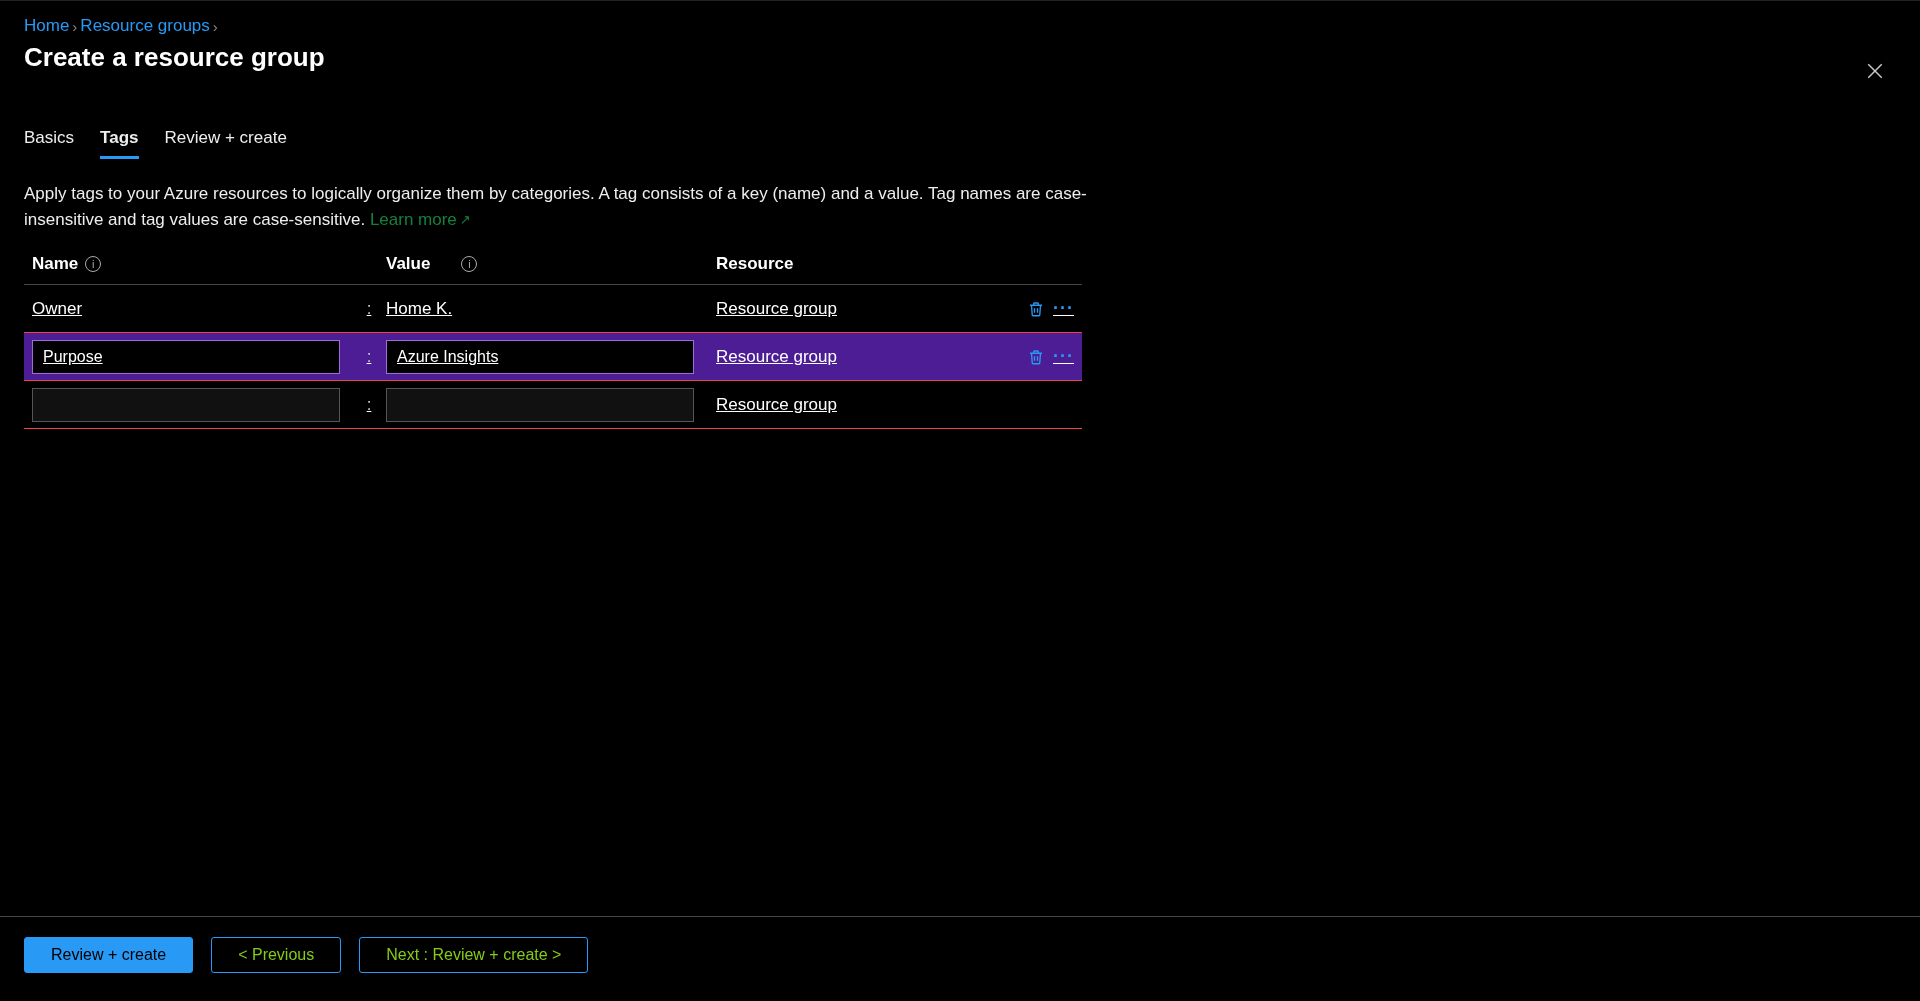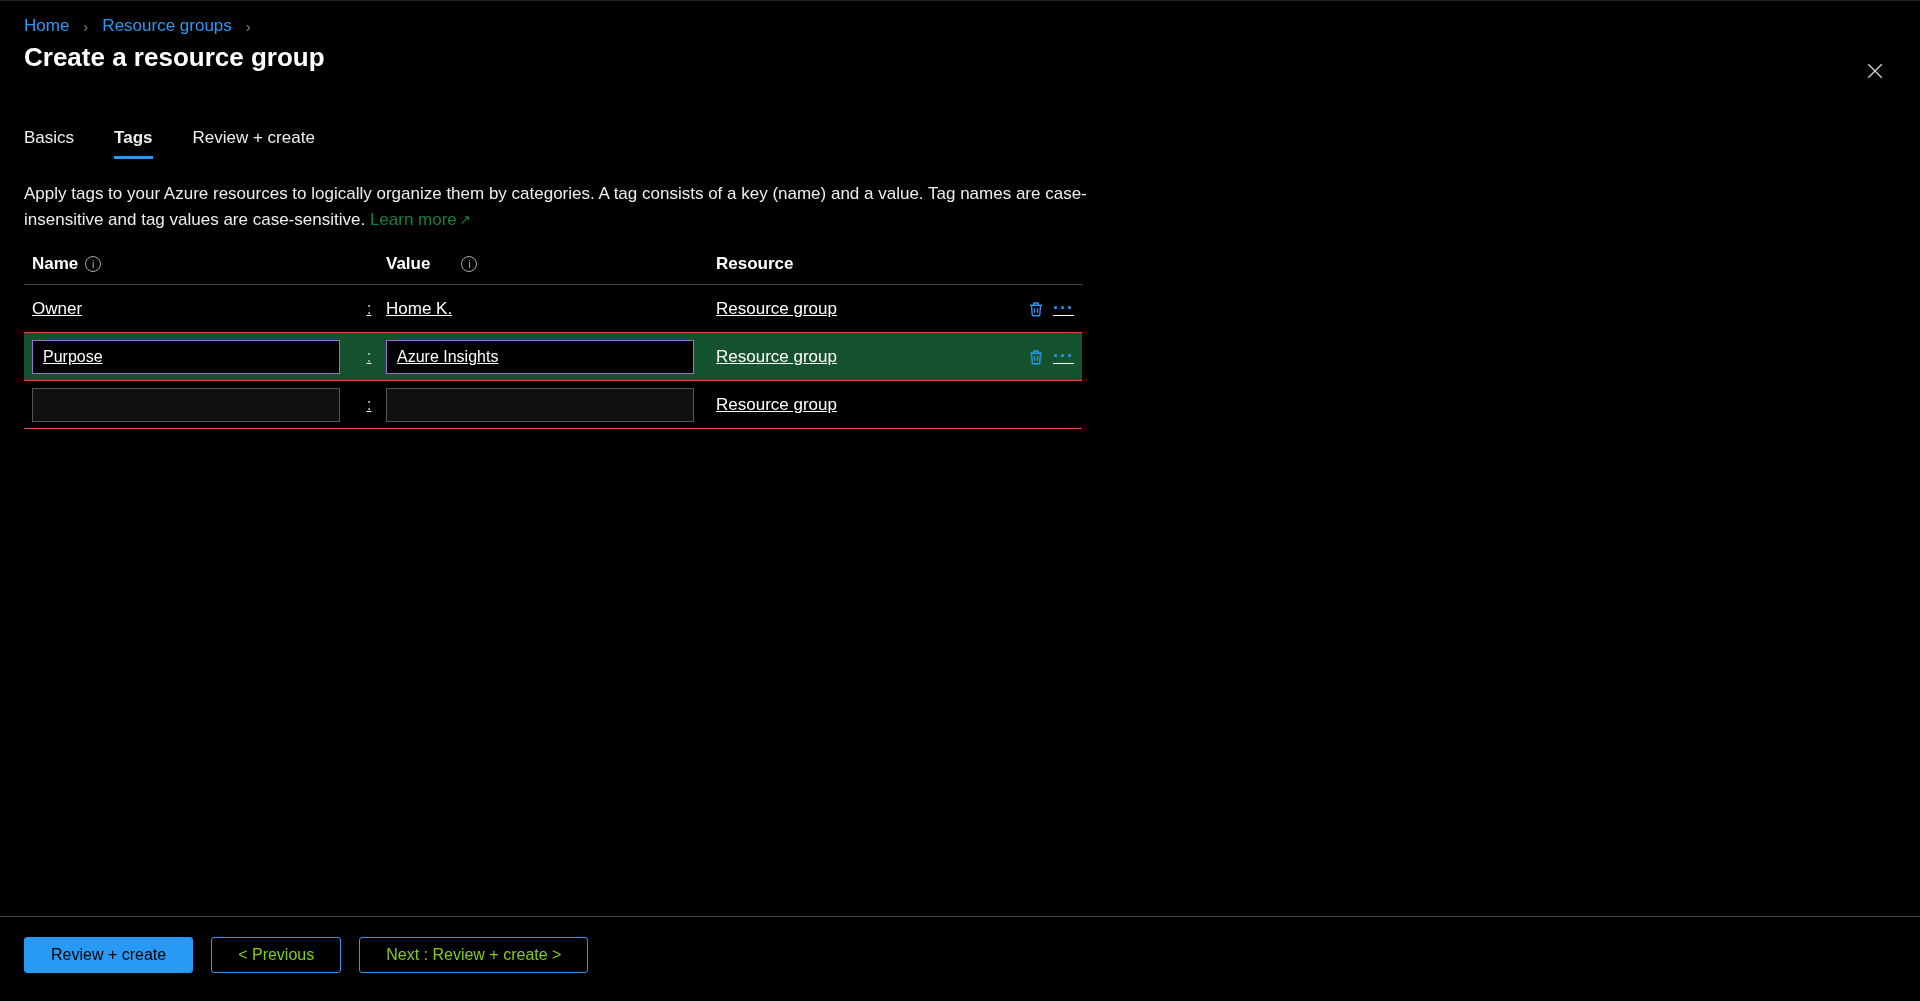--- a/index.html
+++ b/index.html
@@ -21,21 +21,21 @@
     border-top: 1px solid #222;
     padding: 0 24px;
     height: 100%;
     display: flex;
     flex-direction: column;
     position: relative;
   }
   .breadcrumb {
     display: flex;
     align-items: center;
-    gap: 14px;
+    gap: 3px;
     padding: 15px 0 8px 0;
     font-size: 17px;
   }
   .breadcrumb a {
     color: #2899f5;
     text-decoration: none;
   }
   .breadcrumb .chev {
     color: #888;
     font-size: 15px;
@@ -54,21 +54,21 @@
     color: #ccc;
     cursor: pointer;
     font-size: 20px;
     padding: 6px;
     position: absolute;
     right: 30px;
     top: 55px;
   }
   .tabs {
     display: flex;
-    gap: 40px;
+    gap: 26px;
     margin-top: 55px;
     font-size: 17px;
   }
   .tab {
     padding-bottom: 8px;
     cursor: pointer;
     color: #eee;
   }
   .tab.active {
     border-bottom: 3px solid #2899f5;
@@ -105,21 +105,21 @@
     font-weight: 600;
     font-size: 17px;
   }
   .trow {
     height: 48px;
     border-bottom: 1px solid #ef4444;
     font-size: 17px;
     text-decoration: underline;
   }
   .trow.highlight {
-    background: #14532d;
+    background: #4c1d95;
   }
   .col-name {
     width: 330px;
     display: flex;
     align-items: center;
     padding-left: 8px;
   }
   .col-colon {
     width: 30px;
     text-align: center;

